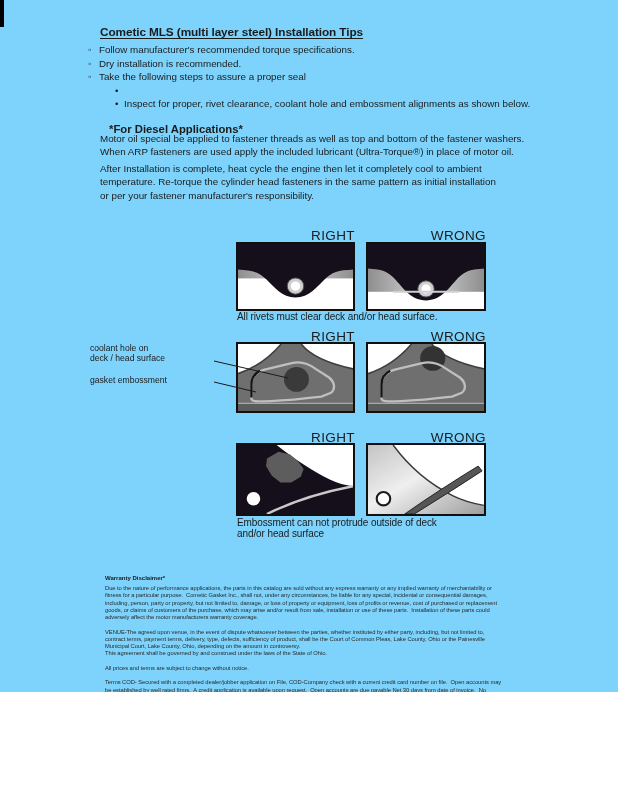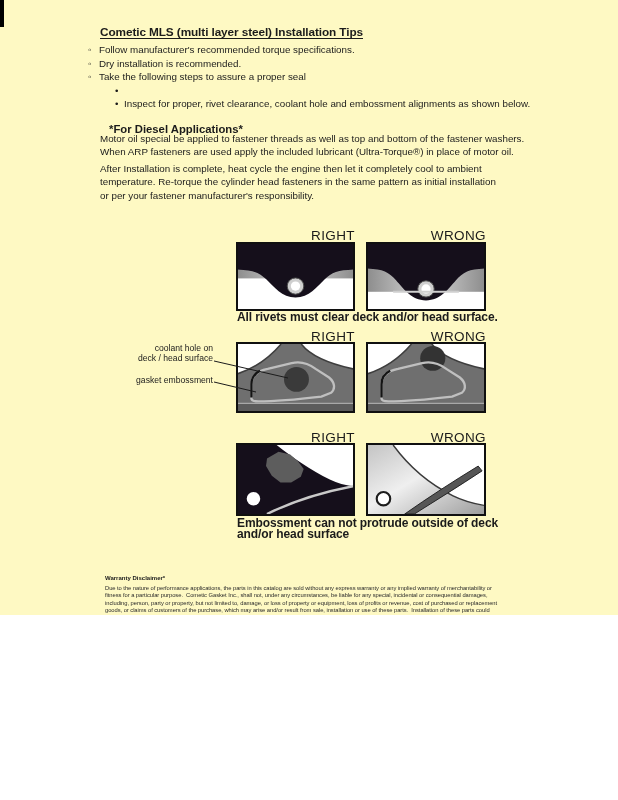--- a/index.html
+++ b/index.html
@@ -1,34 +1,34 @@
 <!DOCTYPE html>
 <html><head>
 <meta charset="utf-8">
 <style>
   html,body{margin:0;padding:0;background:#fff;}
-  .page{position:relative;width:618px;height:615px;background:#fef9c3;overflow:hidden;
+  .page{position:relative;width:618px;height:692px;background:#7dd3fc;overflow:hidden;
         font-family:"Liberation Sans","DejaVu Sans",sans-serif;color:#1b1b1b;}
   .corner-mark{position:absolute;left:0;top:0;width:4px;height:27px;background:#000;}
   .title{position:absolute;left:100px;top:25px;margin:0;font-size:11.8px;font-weight:700;
          letter-spacing:-0.1px;text-decoration:underline;text-underline-offset:2px;}
   .bullets{position:absolute;left:88px;top:43px;font-size:9.8px;line-height:13.5px;}
   .b-row{display:flex;}
   .b-row .glyph{width:11px;flex:0 0 11px;text-align:left;}
   .b-row.sub{margin-left:27px;}
   .b-row.sub .glyph{width:9px;flex:0 0 9px;}
   .diesel-h{position:absolute;left:100px;top:114px;margin:9px;font-size:11.3px;font-weight:700;}
   .para{position:absolute;left:100px;font-size:9.8px;line-height:13.4px;white-space:pre-line;}
   #para1{top:132px;} #para2{top:162px;} #note{top:204px;}
   .dlabel{position:absolute;font-size:13.5px;letter-spacing:0.4px;text-align:right;}
   .dbox{position:absolute;border:2px solid #101010;box-sizing:border-box;background:#fff;}
   .dbox svg{display:block;width:100%;height:100%;}
-  .dcap{position:absolute;left:237px;font-size:12px;font-weight:700;letter-spacing:-0.1px;
+  .dcap{position:absolute;left:237px;font-size:10px;font-weight:400;letter-spacing:-0.1px;
         line-height:10.5px;white-space:pre-line;}
-  .ann{position:absolute;left:90px;width:123px;text-align:right;font-size:8.6px;line-height:9.6px;white-space:pre-line;}
+  .ann{position:absolute;left:90px;width:123px;text-align:left;font-size:8.6px;line-height:9.6px;white-space:pre-line;}
   .leader-svg{position:absolute;left:205px;top:352px;width:95px;height:48px;pointer-events:none;z-index:5;}
   .legal-h{position:absolute;left:105px;top:575px;font-size:6px;font-weight:700;}
   .legal-body{position:absolute;left:105px;top:585px;font-size:5.8px;line-height:7.25px;
               letter-spacing:-0.05px;white-space:pre;color:#2a2a2a;}
   .page-code{position:absolute;left:388px;top:757px;font-size:13.5px;letter-spacing:0.3px;}
 </style>
 </head>
 <body>
 
 <div class="page">

